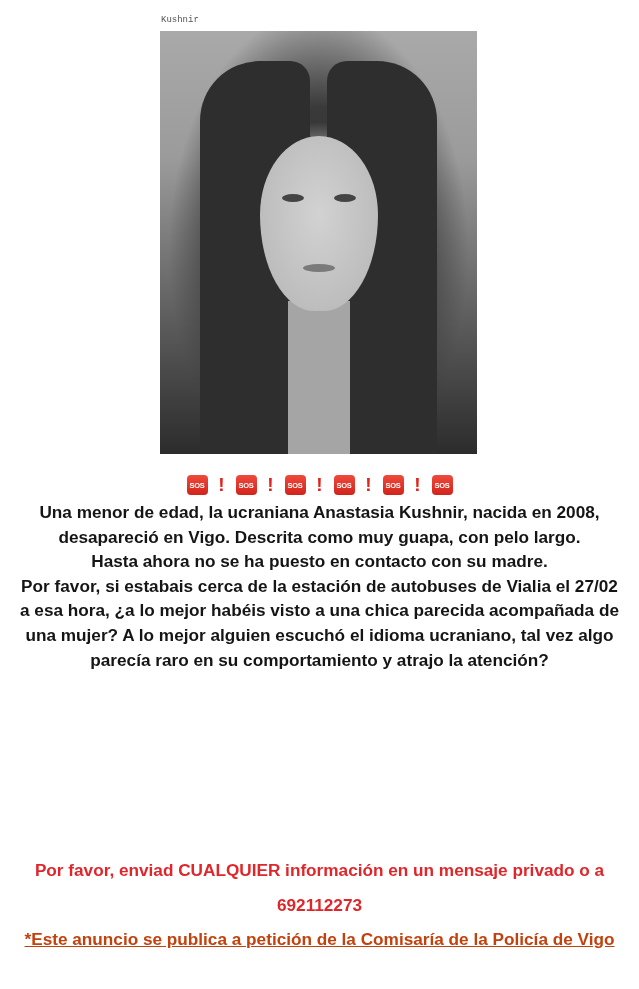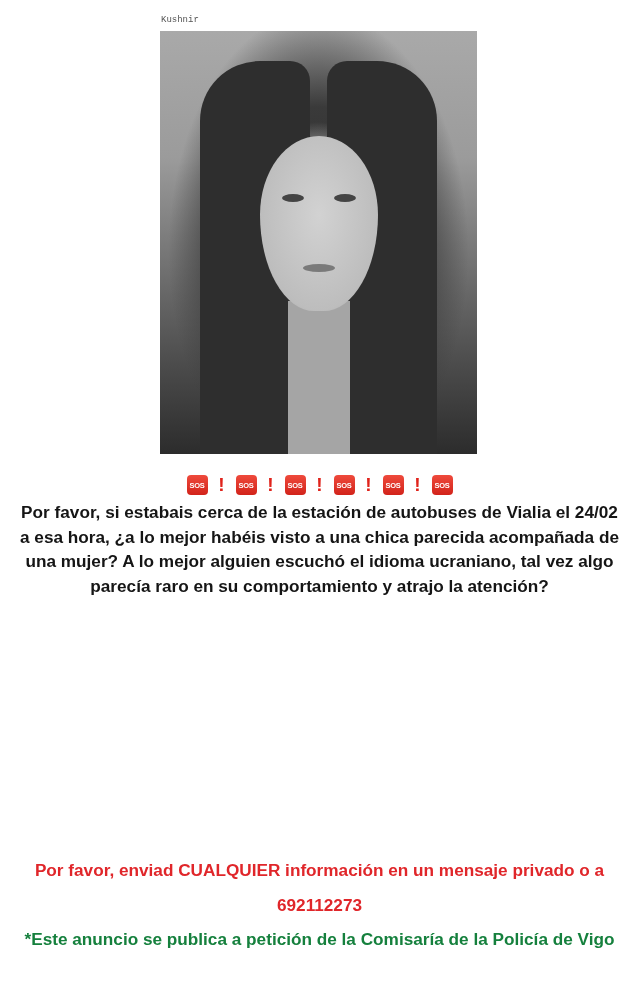--- a/index.html
+++ b/index.html
@@ -60,21 +60,22 @@
     }
     .body-text p { margin: 0; }
     .red {
       position: absolute; left: 20px; top: 853px; width: 599px;
       text-align: center; font-weight: bold; font-size: 17.2px; line-height: 35px;
       color: #e0262a;
     }
     .footer {
       position: absolute; left: 20px; top: 927px; width: 599px;
       text-align: center; font-weight: bold; font-size: 17.2px; line-height: 24.6px;
-      color: #15803d;
+      color: #c2410c;
+      text-decoration: underline;
     }
   </style>
 </head>
 <body>
 
 <div class="caption">Kushnir</div>
 
 <div class="photo" title="Black and white portrait of a young woman with long straight hair">
   <div class="hair-l"></div>
   <div class="hair-r"></div>
@@ -94,18 +95,20 @@
   <span class="sos">SOS</span>
   <span class="excl">!</span>
   <span class="sos">SOS</span>
   <span class="excl">!</span>
   <span class="sos">SOS</span>
   <span class="excl">!</span>
   <span class="sos">SOS</span>
 </div>
 
 <div class="body-text">
-  <p>Por favor, si estabais cerca de la estación de autobuses de Vialia el 24/02 a esa hora, ¿a lo mejor habéis visto a una chica parecida acompañada de una mujer? A lo mejor alguien escuchó el idioma ucraniano, tal vez algo parecía raro en su comportamiento y atrajo la atención?</p>
+  <p>Una menor de edad, la ucraniana Anastasia Kushnir, nacida en 2008, desapareció en Vigo. Descrita como muy guapa, con pelo largo.</p>
+  <p>Hasta ahora no se ha puesto en contacto con su madre.</p>
+  <p>Por favor, si estabais cerca de la estación de autobuses de Vialia el 27/02 a esa hora, ¿a lo mejor habéis visto a una chica parecida acompañada de una mujer? A lo mejor alguien escuchó el idioma ucraniano, tal vez algo parecía raro en su comportamiento y atrajo la atención?</p>
 </div>
 
 <div class="red">Por favor, enviad CUALQUIER información en un mensaje privado o a 692112273</div>
 
 <div class="footer">*Este anuncio se publica a petición de la Comisaría de la Policía de Vigo</div>
 
 </body></html>

